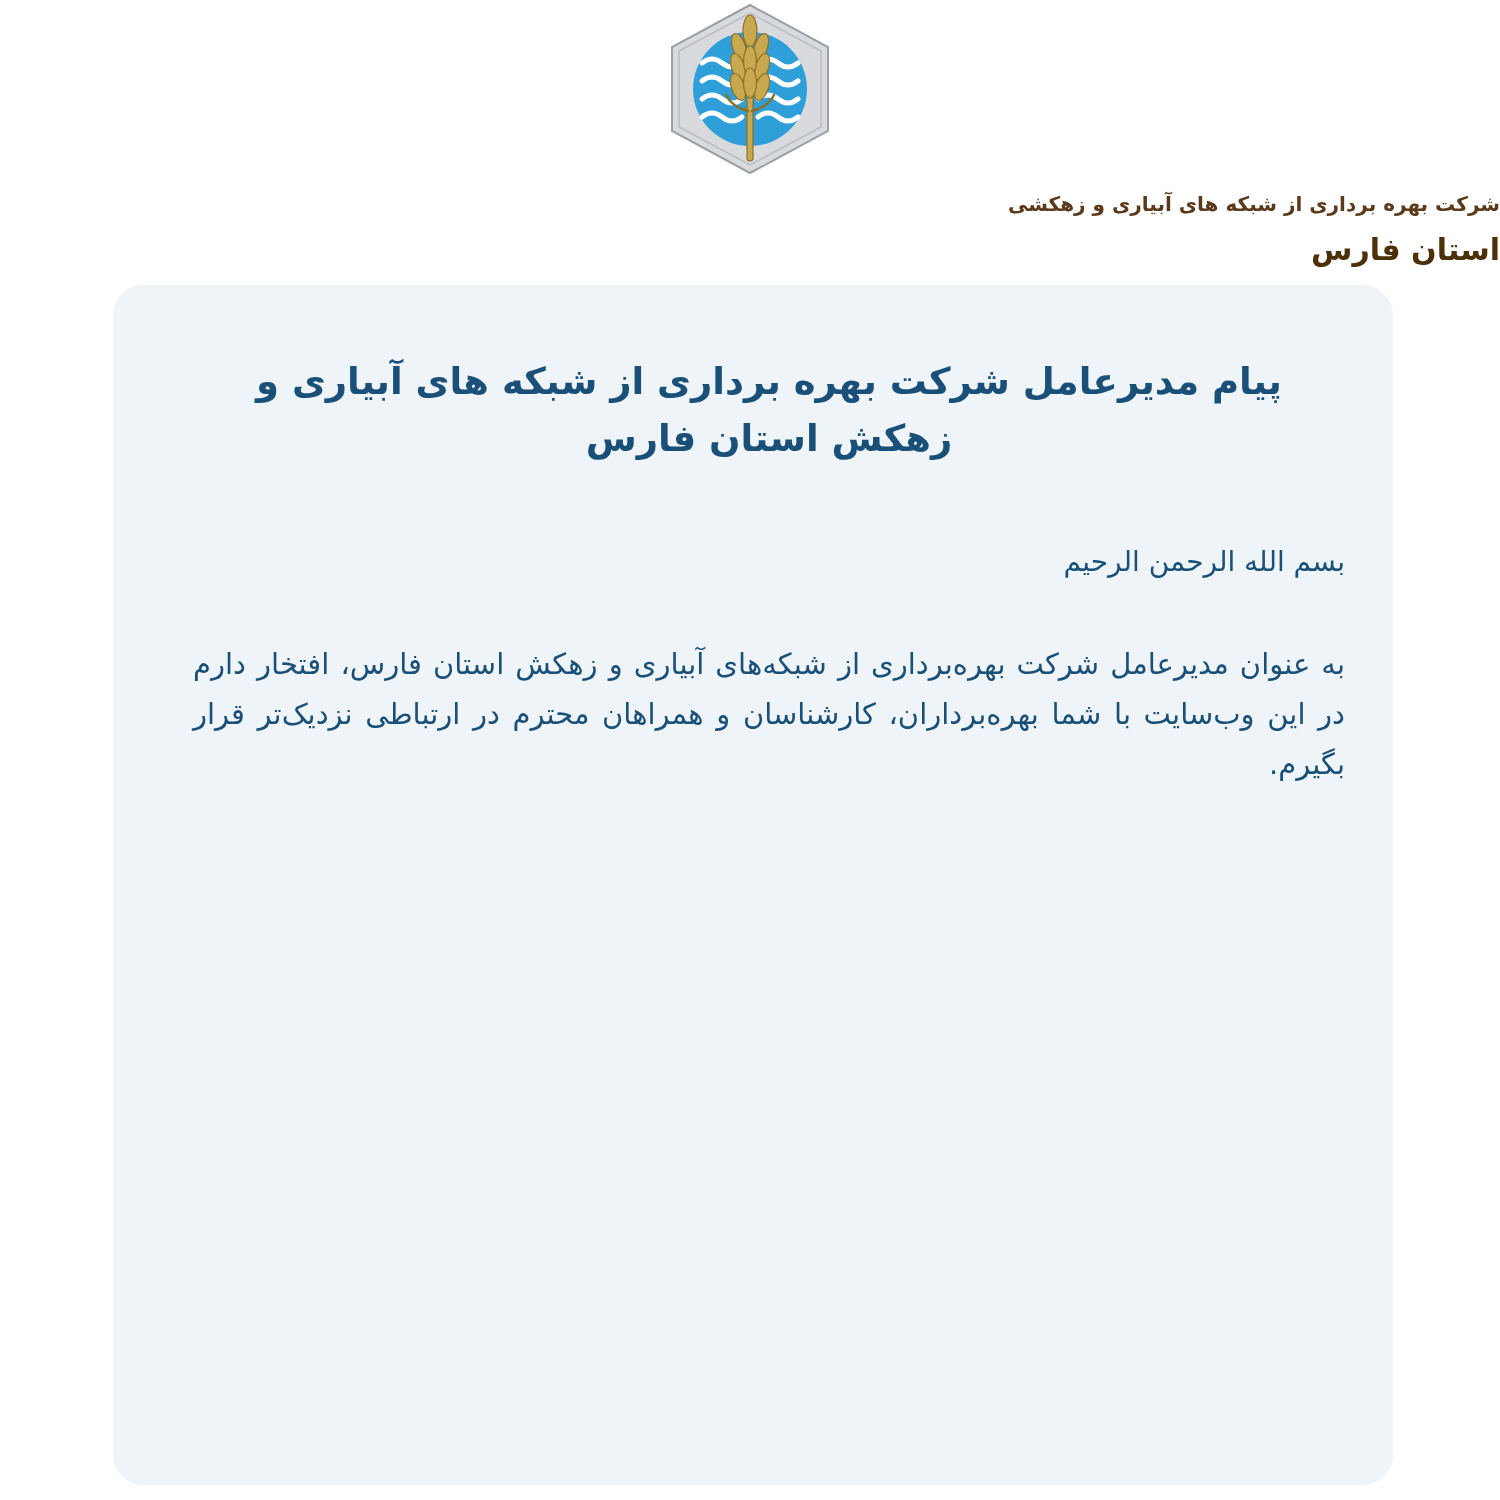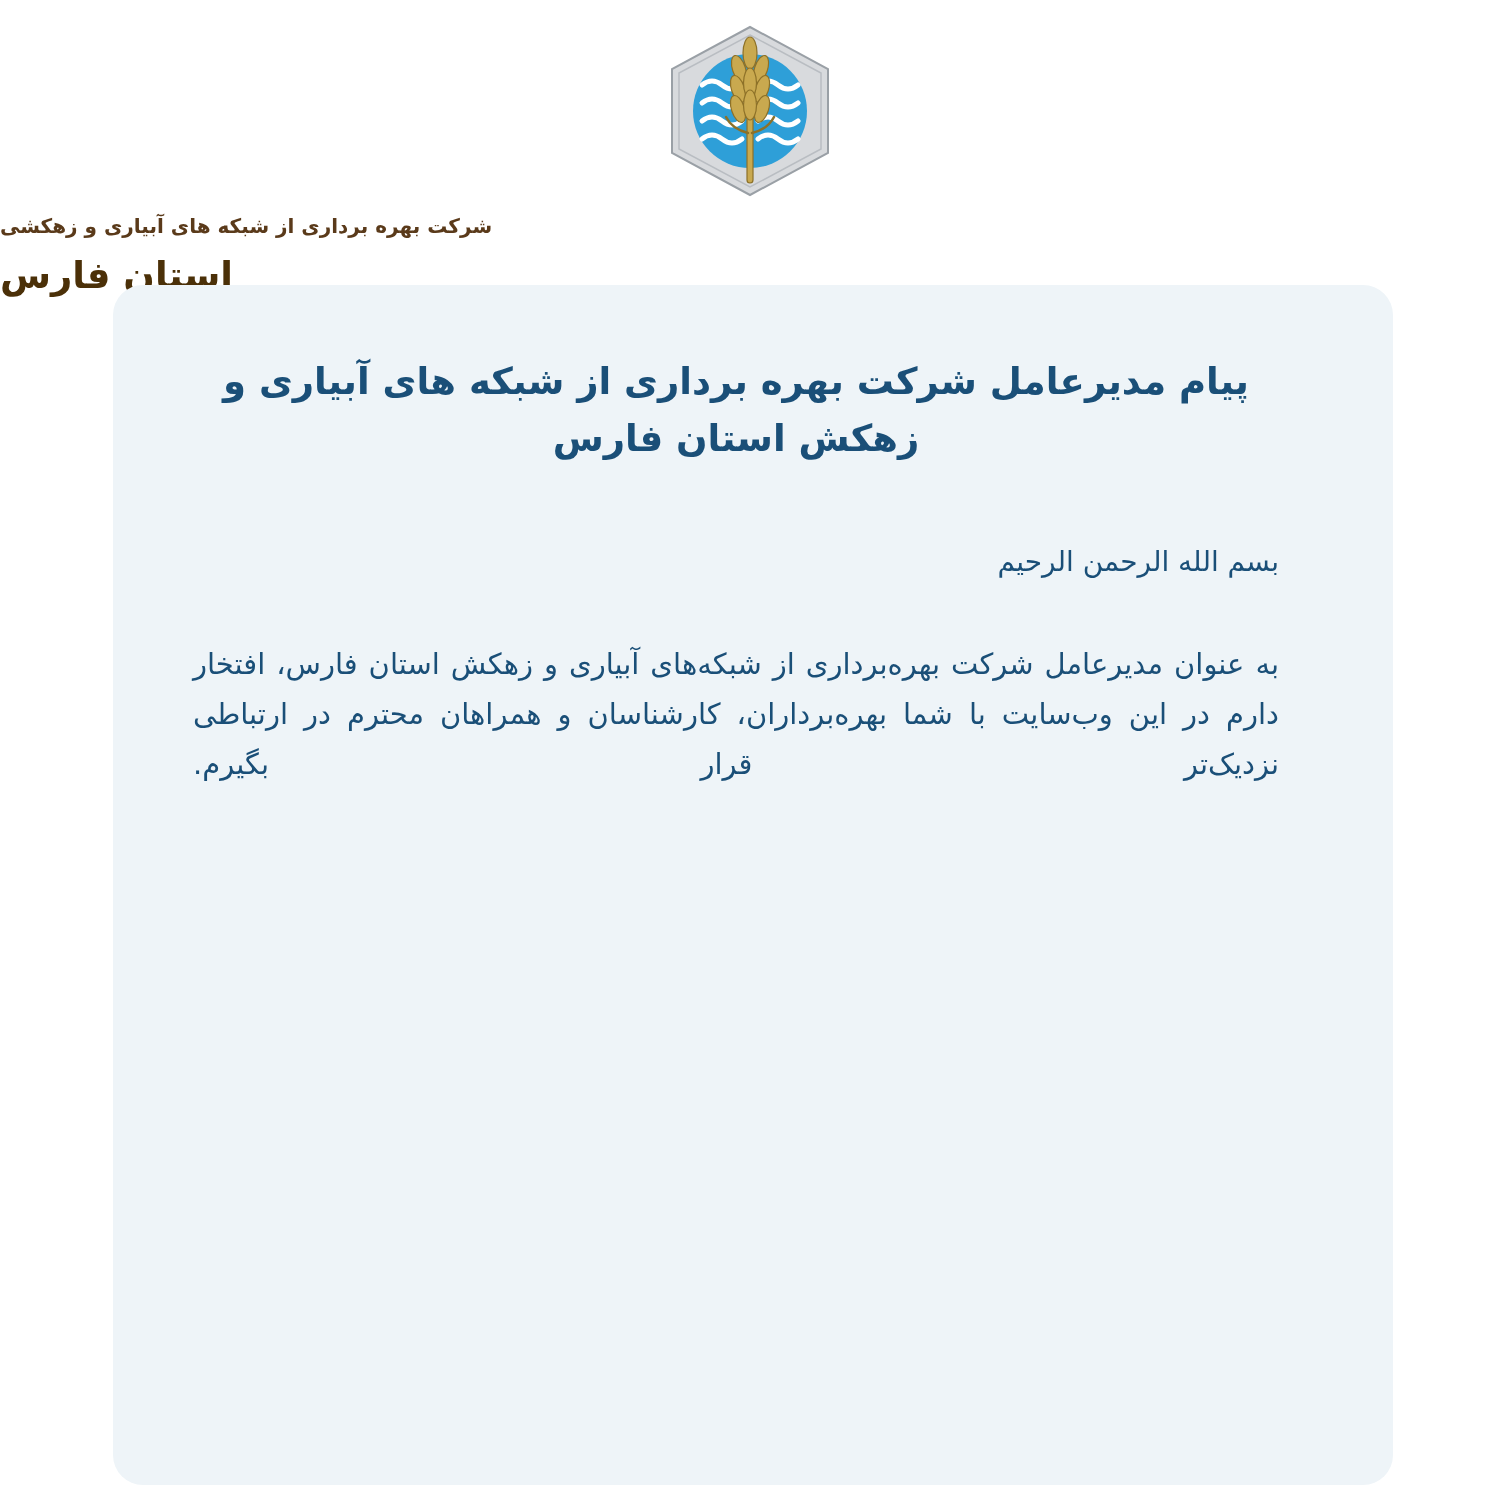--- a/index.html
+++ b/index.html
@@ -17,22 +17,21 @@
   .page {
     position: relative;
     width: 1500px;
     height: 1500px;
     background: #ffffff;
     box-sizing: border-box;
   }
 
   
   .header {
-    padding-top: 22px;
-    text-align: left;
+    text-align: right;
   }
 
   .logo-wrap {
     display: flex;
     justify-content: center;
     align-items: center;
     height: 178px;
   }
 
   .logo {
@@ -43,37 +42,37 @@
     margin-top: 12px;
     font-size: 20px;
     font-weight: bold;
     color: #5a3a1a;
     letter-spacing: 0px;
     line-height: 1.4;
   }
 
   .province {
     margin-top: 12px;
-    font-size: 37px;
+    font-size: 30px;
     font-weight: bold;
     color: #4b3008;
     line-height: 1.3;
   }
 
   
   .card {
     position: absolute;
     left: 113px;
     top: 285px;
     width: 1280px;
     height: 1200px;
     background: #eef4f8;
     border-radius: 30px;
     box-sizing: border-box;
-    padding: 60px 114px 40px 80px;
+    padding: 60px 48px 40px 80px;
   }
 
   .card-title {
     font-size: 37px;
     font-weight: bold;
     color: #1a4f78;
     text-align: center;
     line-height: 1.55;
     margin: 8px 0 0 0;
   }

